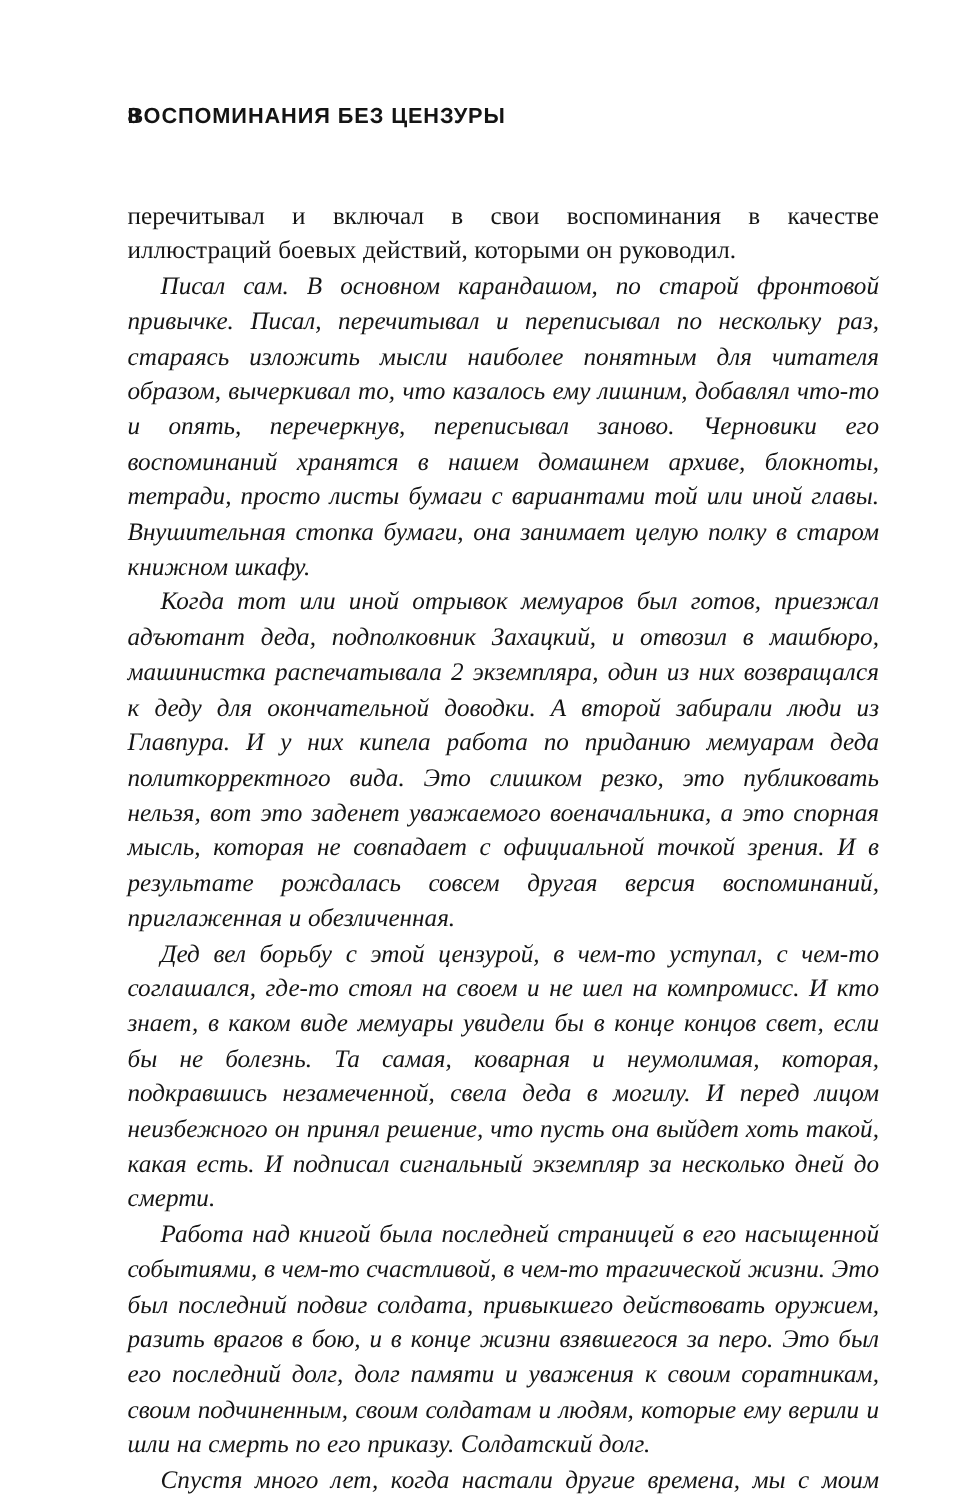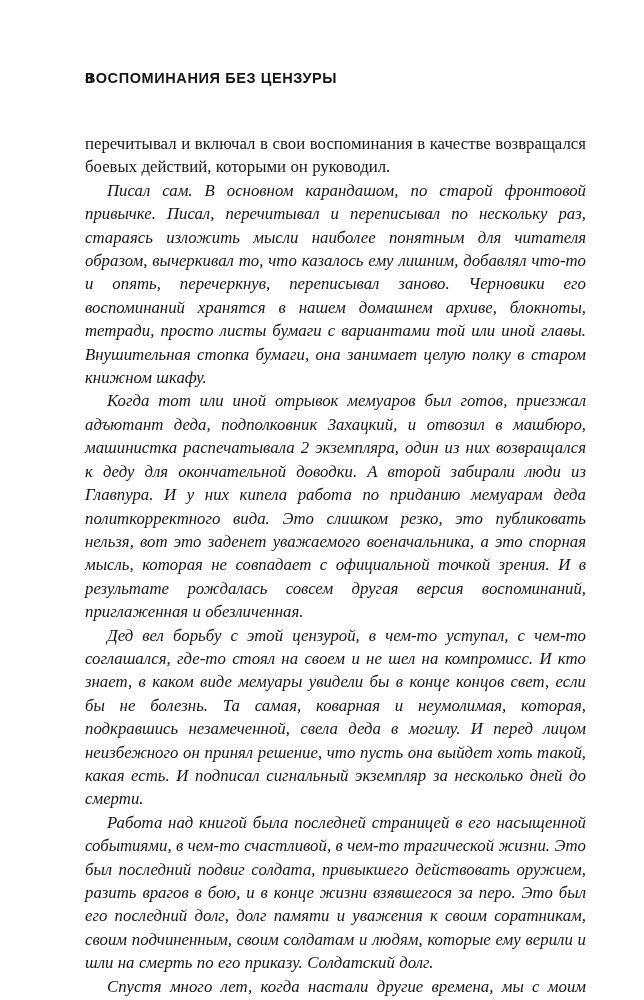--- a/index.html
+++ b/index.html
@@ -61,21 +61,21 @@
 <body>
 
 <div class="page">
 
   <div class="running-head">
     <span class="page-number">8</span>
     <span class="running-title">ВОСПОМИНАНИЯ БЕЗ ЦЕНЗУРЫ</span>
   </div>
 
   <div class="page-body">
-      <p class="para" lang="ru">перечитывал и включал в свои воспоминания в качестве возвращался боевых действий, которыми он руководил.</p>
+      <p class="para" lang="ru">перечитывал и включал в свои воспоминания в качестве иллюстраций боевых действий, которыми он руководил.</p>
       <p class="para indent" lang="ru">Писал сам. В основном карандашом, по старой фронтовой привычке. Писал, перечитывал и переписывал по нескольку раз, стараясь изложить мысли наиболее понятным для читателя образом, вычеркивал то, что казалось ему лишним, добавлял что-то и опять, перечеркнув, переписывал заново. Черновики его воспоминаний хранятся в нашем домашнем архиве, блокноты, тетради, просто листы бумаги с вариантами той или иной главы. Внушительная стопка бумаги, она занимает целую полку в старом книжном шкафу.</p>
       <p class="para indent" lang="ru">Когда тот или иной отрывок мемуаров был готов, приезжал адъютант деда, подполковник Захацкий, и отвозил в машбюро, машинистка распечатывала 2 экземпляра, один из них возвращался к деду для окончательной доводки. А второй забирали люди из Главпура. И у них кипела работа по приданию мемуарам деда политкорректного вида. Это слишком резко, это публиковать нельзя, вот это заденет уважаемого военачальника, а это спорная мысль, которая не совпадает с официальной точкой зрения. И в результате рождалась совсем другая версия воспоминаний, приглаженная и обезличенная.</p>
       <p class="para indent" lang="ru">Дед вел борьбу с этой цензурой, в чем-то уступал, с чем-то соглашался, где-то стоял на своем и не шел на компромисс. И кто знает, в каком виде мемуары увидели бы в конце концов свет, если бы не болезнь. Та самая, коварная и неумолимая, которая, подкравшись незамеченной, свела деда в могилу. И перед лицом неизбежного он принял решение, что пусть она выйдет хоть такой, какая есть. И подписал сигнальный экземпляр за несколько дней до смерти.</p>
       <p class="para indent" lang="ru">Работа над книгой была последней страницей в его насыщенной событиями, в чем-то счастливой, в чем-то трагической жизни. Это был последний подвиг солдата, привыкшего действовать оружием, разить врагов в бою, и в конце жизни взявшегося за перо. Это был его последний долг, долг памяти и уважения к своим соратникам, своим подчиненным, своим солдатам и людям, которые ему верили и шли на смерть по его приказу. Солдатский долг.</p>
       <p class="para indent" lang="ru">Спустя много лет, когда настали другие времена, мы с моим братом разобрали архив деда и восстановили, хотя бы частично, подлинный текст его мемуаров. Результат перед вами.</p>
     </div>
 
 </div>
 
 </body></html>

